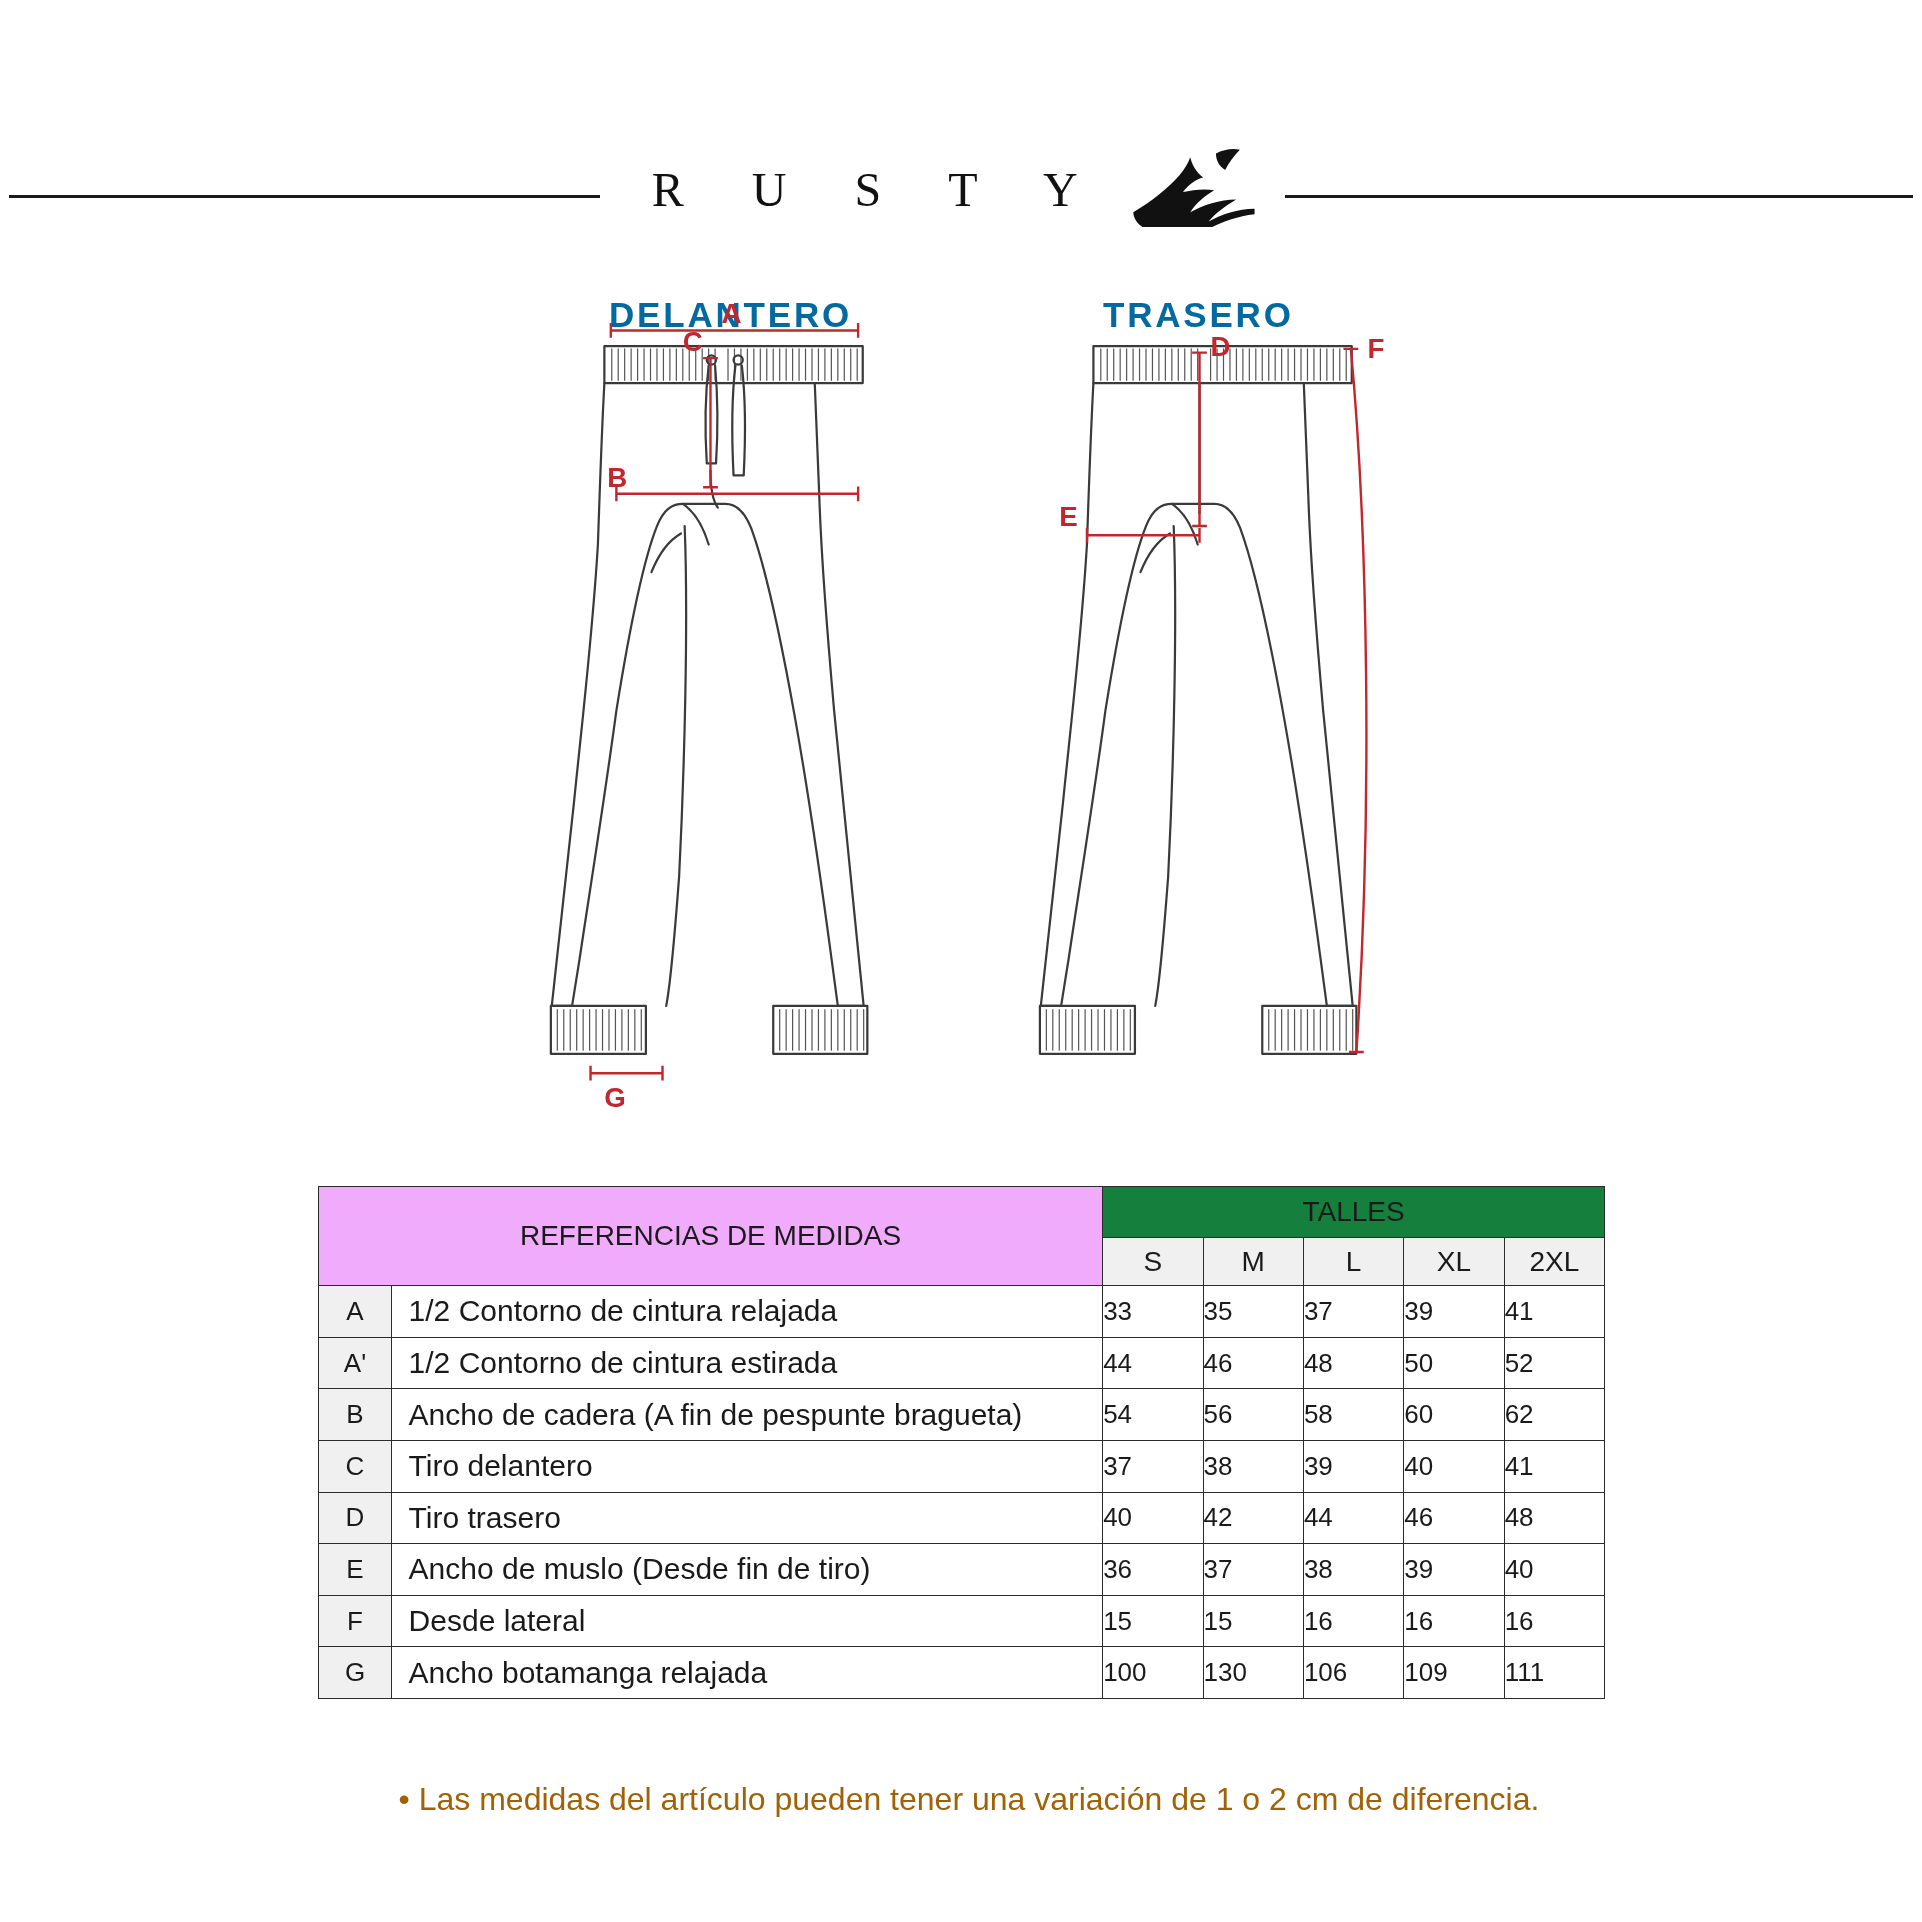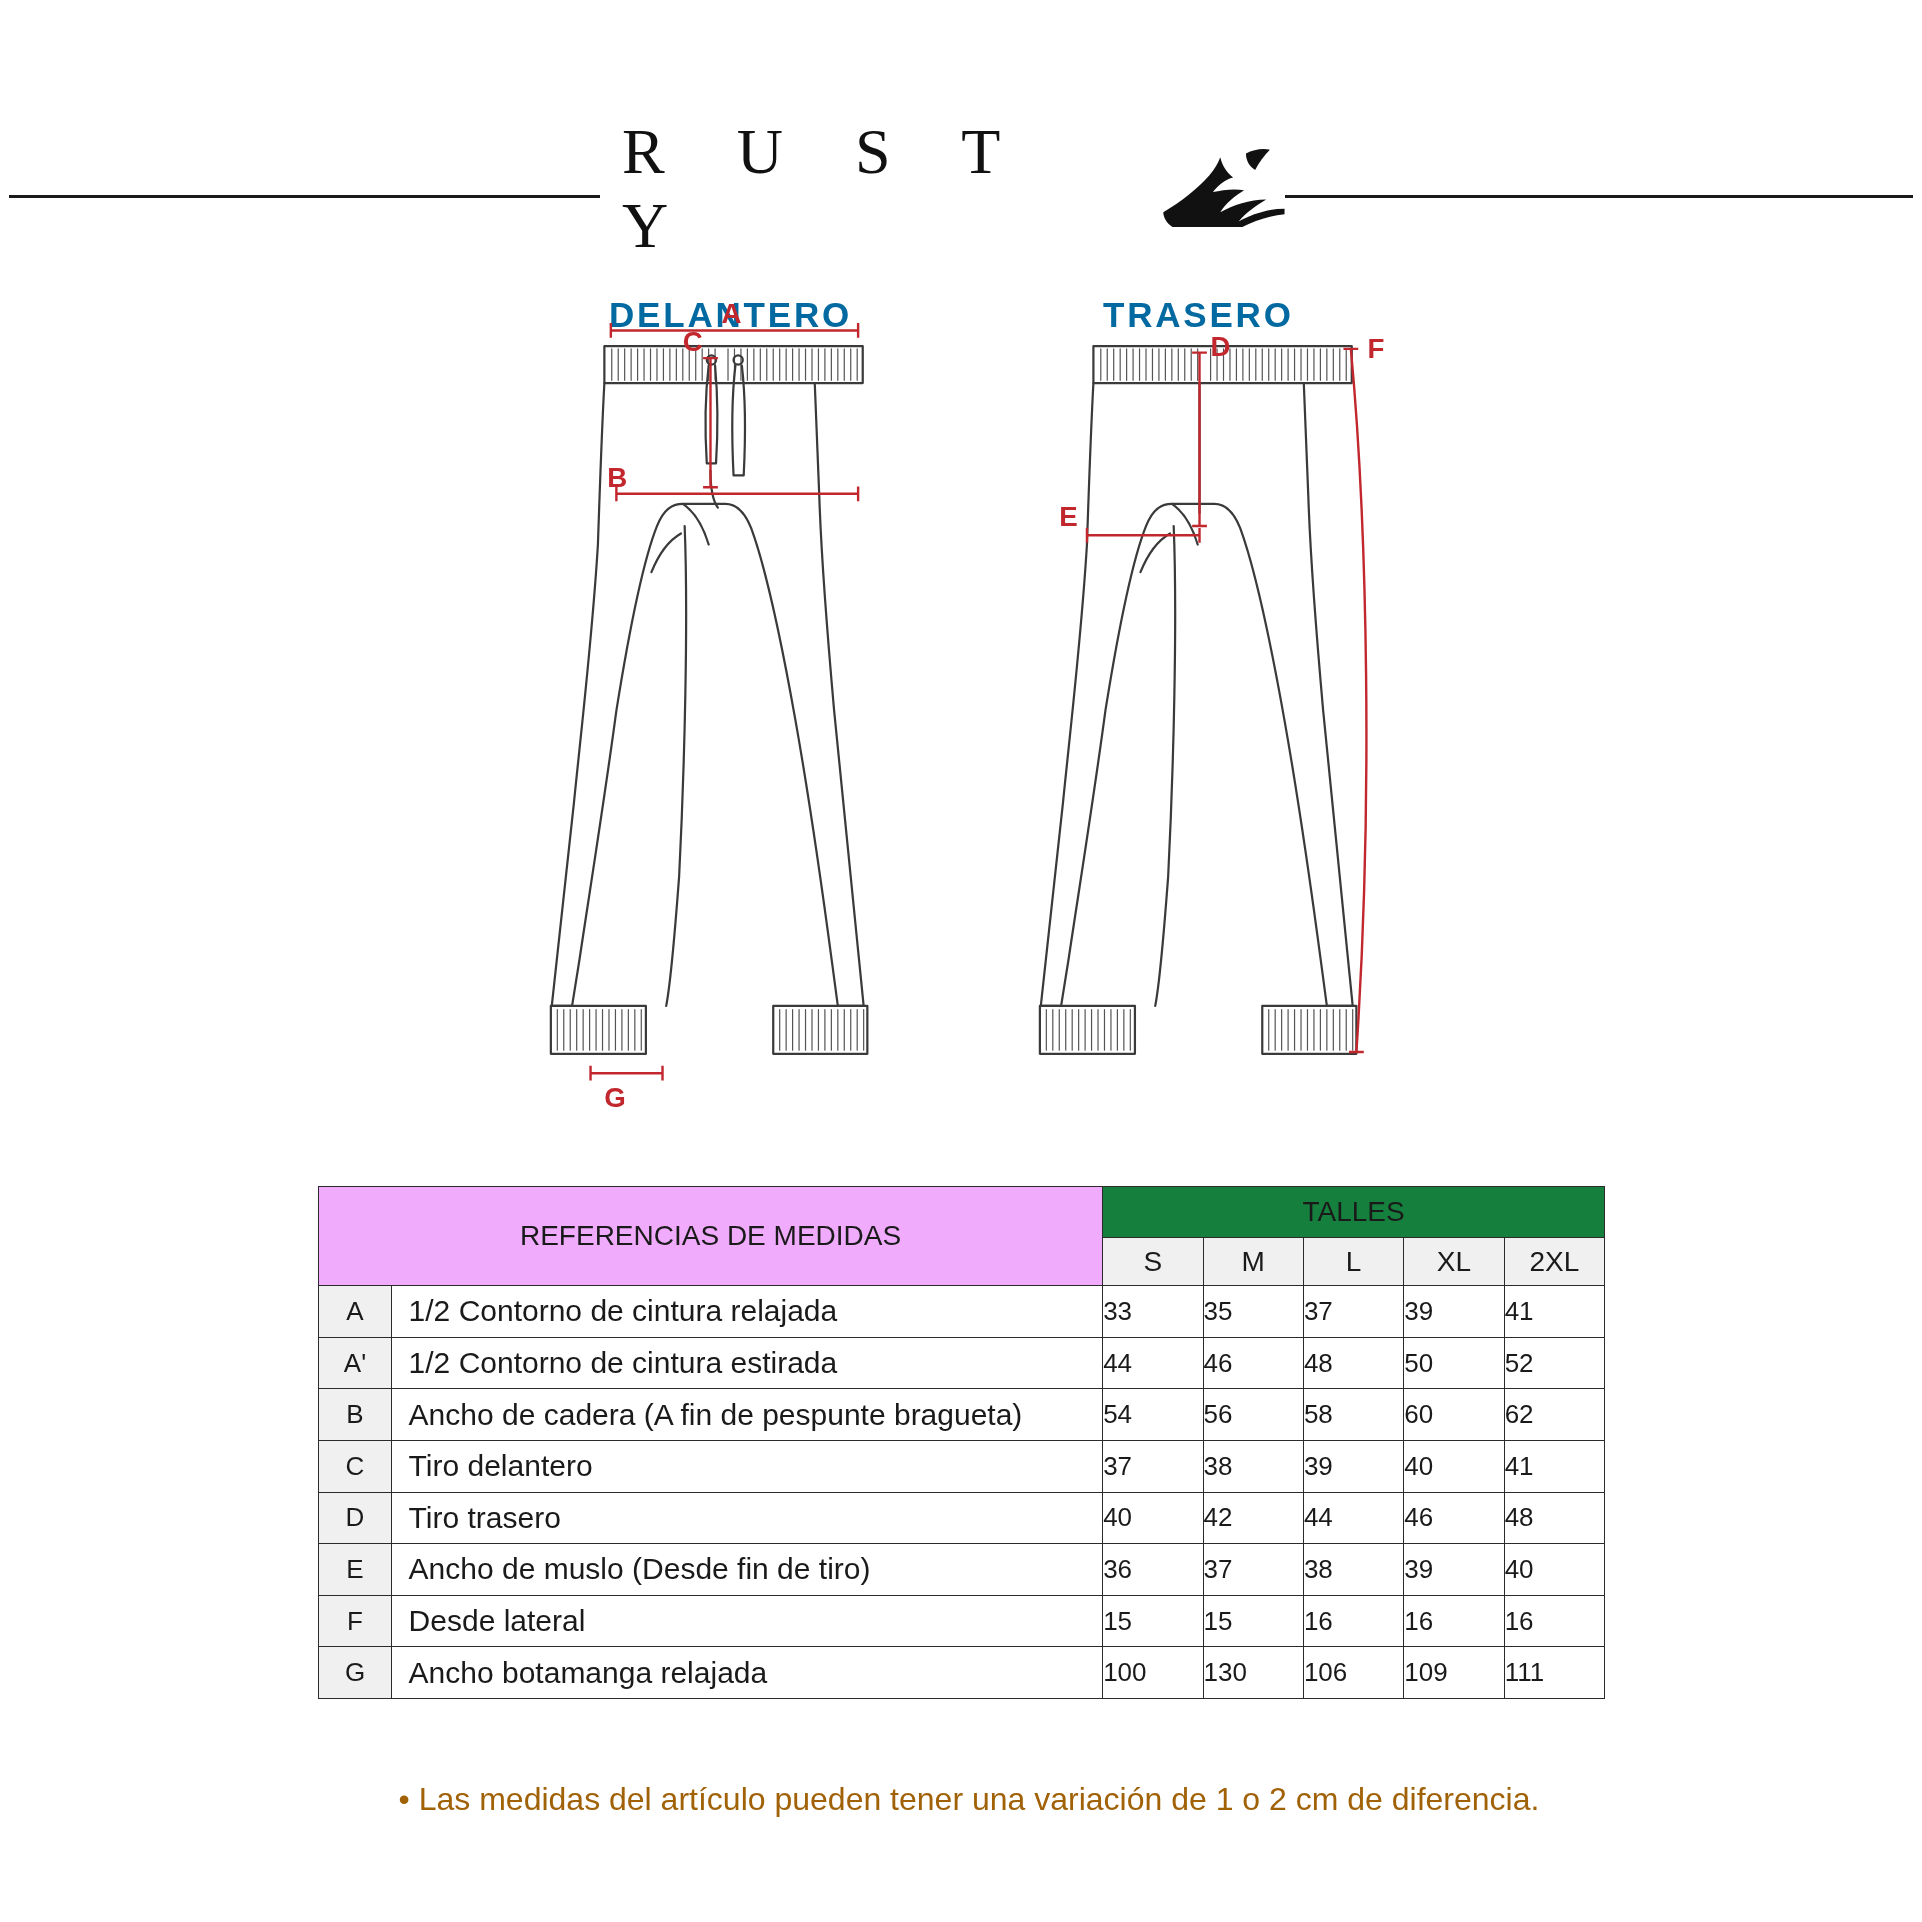--- a/index.html
+++ b/index.html
@@ -37,21 +37,21 @@
     left: 600px;
     top: 0;
     width: 692px;
     height: 102px;
     display: flex;
     align-items: center;
     justify-content: center;
     gap: 24px;
   }
   .brand-text {
-    font-size: 64px;
+    font-size: 48px;
     letter-spacing: 28px;
     font-weight: 400;
     color: #111;
     padding-left: 22px;
     font-family: "Liberation Serif", serif;
   }
   .brand-mark { margin-left: -5.5px; }
 
   
   .diagram {

